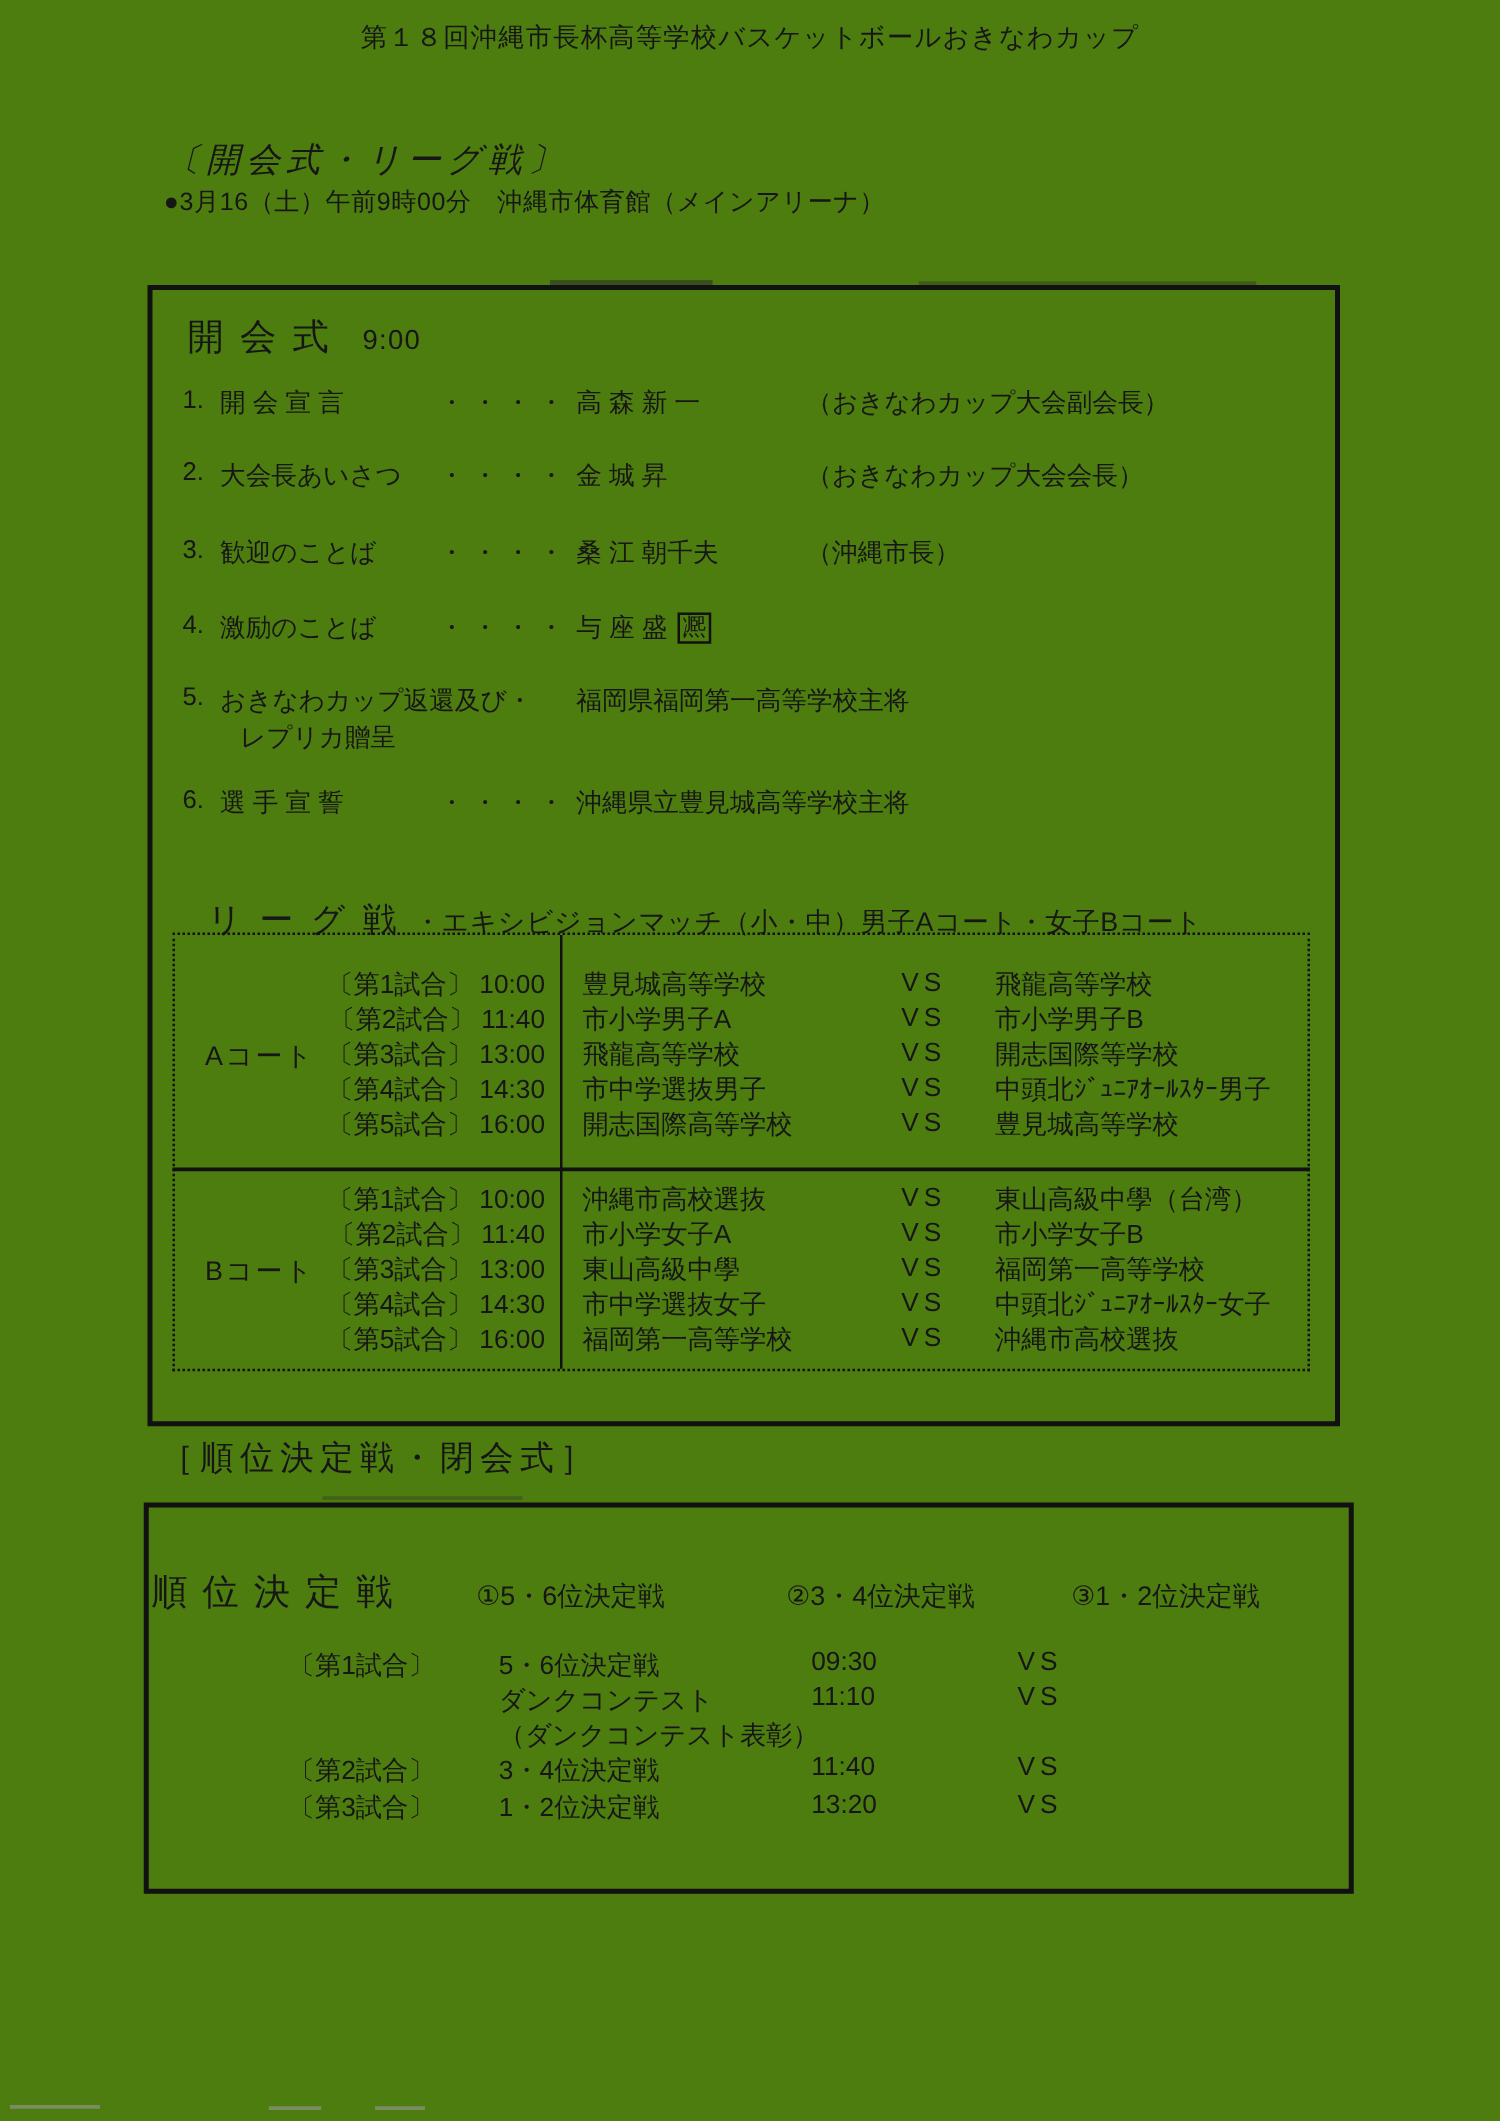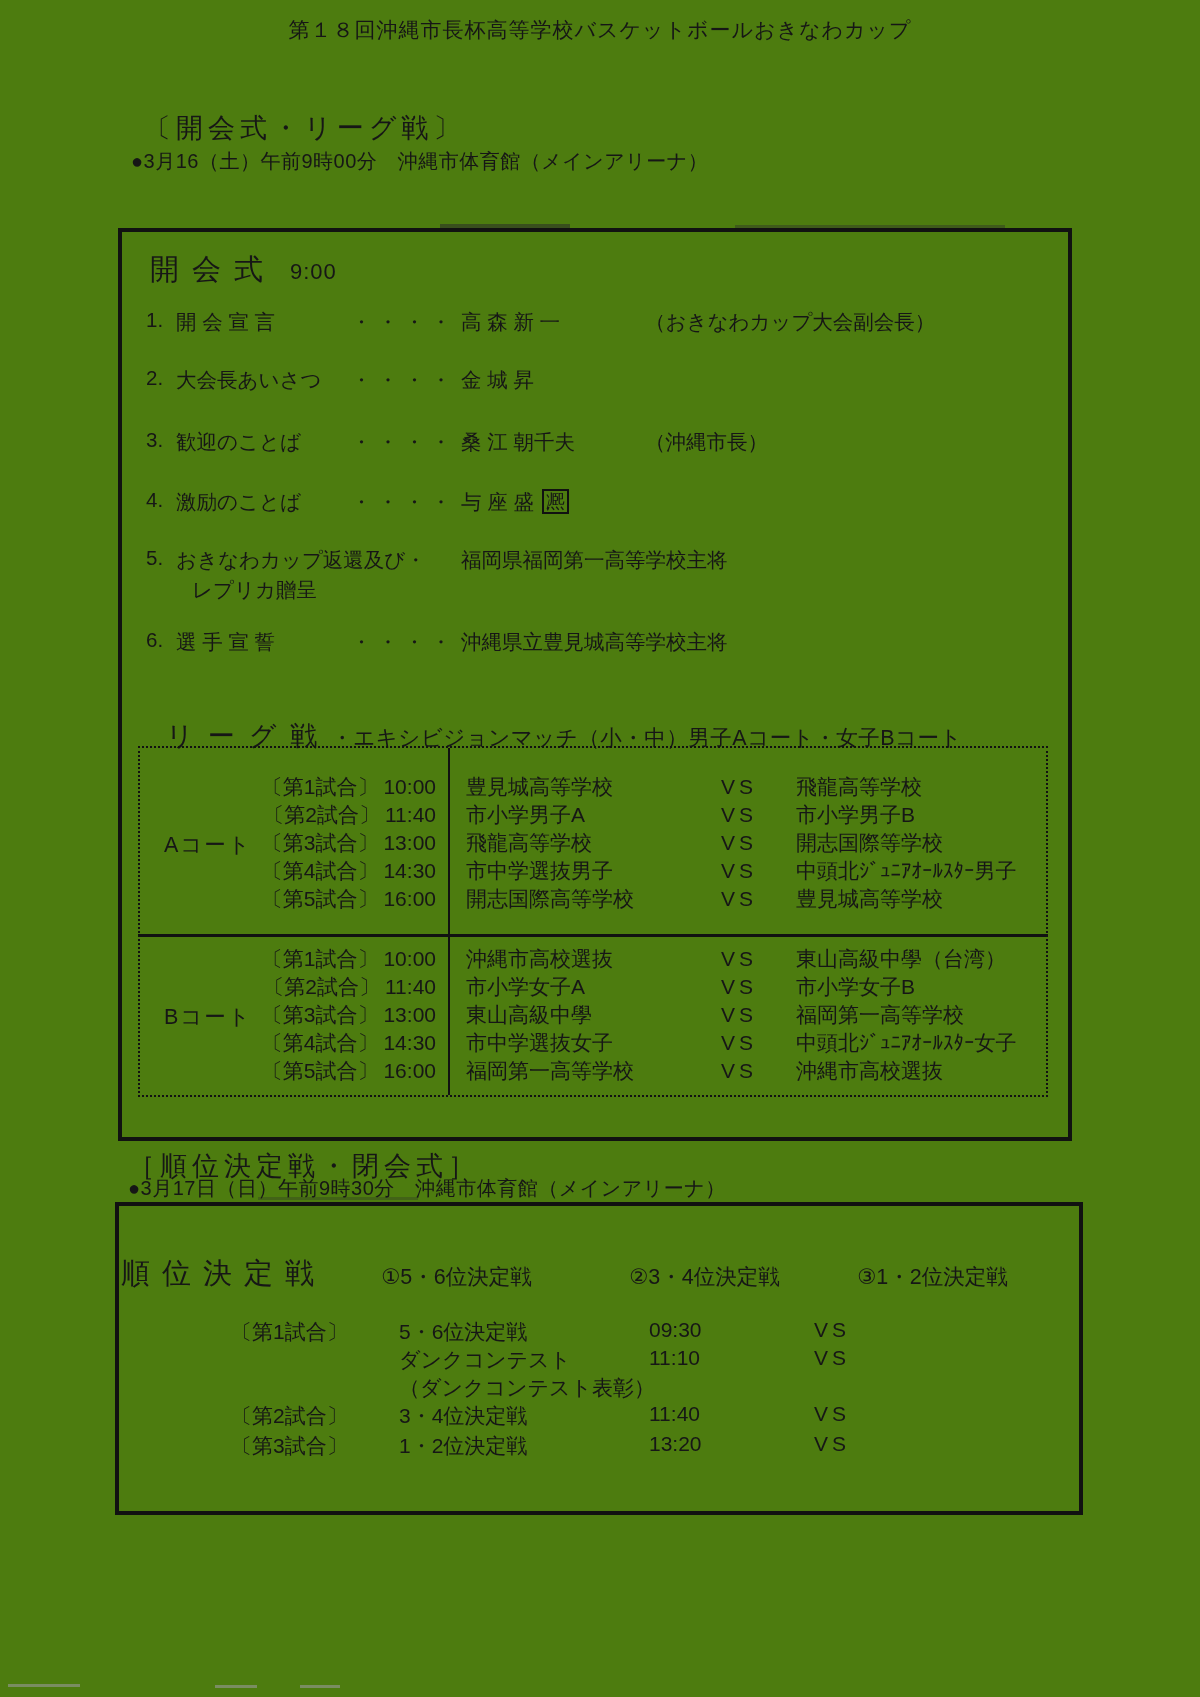--- a/index.html
+++ b/index.html
@@ -8,21 +8,21 @@
     background:#4d7c0f;color:#161616;
     font-family:"Liberation Sans","DejaVu Sans",sans-serif;
     overflow:hidden;
   }
   
   .doc-title{position:absolute;top:16px;left:0;width:100%;text-align:center;
     font-size:21px;letter-spacing:1px;white-space:nowrap;}
   .date-heading{position:absolute;top:64px;left:0;width:100%;text-align:center;}
   .date-heading span{font-size:27px;letter-spacing:66px;padding-left:66px;}
   .sec-heading{position:absolute;font-size:27px;letter-spacing:5px;white-space:nowrap;}
-  .sec1-heading{top:110px;left:144px;}
+  .sec1-heading{top:110px;left:133px;font-style:italic;}
   .sec2-heading{top:1148px;left:128px;}
   .sec-date{position:absolute;font-size:20px;letter-spacing:0.5px;white-space:nowrap;}
   .sec1-date{top:148px;left:131px;}
   .sec2-date{top:1175px;left:128px;}
   
   .box1{position:absolute;left:118px;top:228px;width:946px;height:905px;border:4px solid #111;}
   .box2{position:absolute;left:115px;top:1202px;width:960px;height:305px;border:4px solid #111;}
   
   .opening-title{position:absolute;top:18px;left:28px;font-size:29px;letter-spacing:13px;white-space:nowrap;}
   .opening-time{font-size:22px;letter-spacing:1px;margin-left:14px;}
@@ -99,20 +99,21 @@
       <span class="c-dots">・・・・</span>
       <span class="c-name">高 森 新 一</span>
       <span class="c-title">（おきなわカップ大会副会長）</span>
     </div>
 
     <div class="c-row" style="top:134px;">
       <span class="c-no">2.</span>
       <span class="c-label">大会長あいさつ</span>
       <span class="c-dots">・・・・</span>
       <span class="c-name">金 城 昇</span>
+      <span class="c-title">（おきなわカップ大会会長）</span>
     </div>
 
     <div class="c-row" style="top:196px;">
       <span class="c-no">3.</span>
       <span class="c-label">歓迎のことば</span>
       <span class="c-dots">・・・・</span>
       <span class="c-name">桑 江 朝千夫</span>
       <span class="c-title">（沖縄市長）</span>
     </div>
 
@@ -206,21 +207,20 @@
       <div class="g-row" style="top:310px;">
         <span class="g-slot"><span>〔第5試合〕</span><span class="g-time">16:00</span></span>
         <span class="g-team1">福岡第一高等学校</span>
         <span class="g-vs">VS</span>
         <span class="g-team2">沖縄市高校選抜</span>
       </div>
     </div>
   </div>
 
   <div class="sec-heading sec2-heading">［順位決定戦・閉会式］</div>
-  <div class="sec-date sec2-date">●3月17日（日）午前9時30分　沖縄市体育館（メインアリーナ）</div>
 
   <div class="box2">
     <div class="finals-title">順位決定戦</div>
     <div class="legend-item legend-1">①5・6位決定戦</div>
     <div class="legend-item legend-2">②3・4位決定戦</div>
     <div class="legend-item legend-3">③1・2位決定戦</div>
 
     <div class="f-row" style="top:112px;">
       <span class="f-slot">〔第1試合〕</span>
       <span class="f-event">5・6位決定戦</span>

